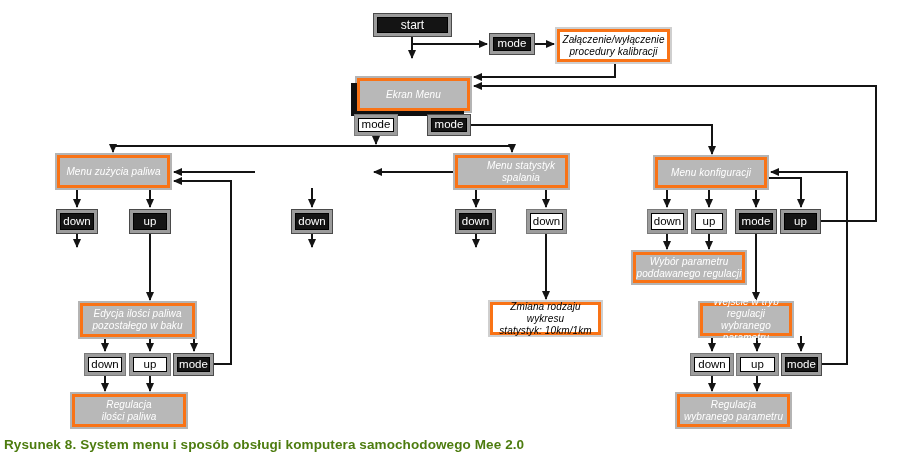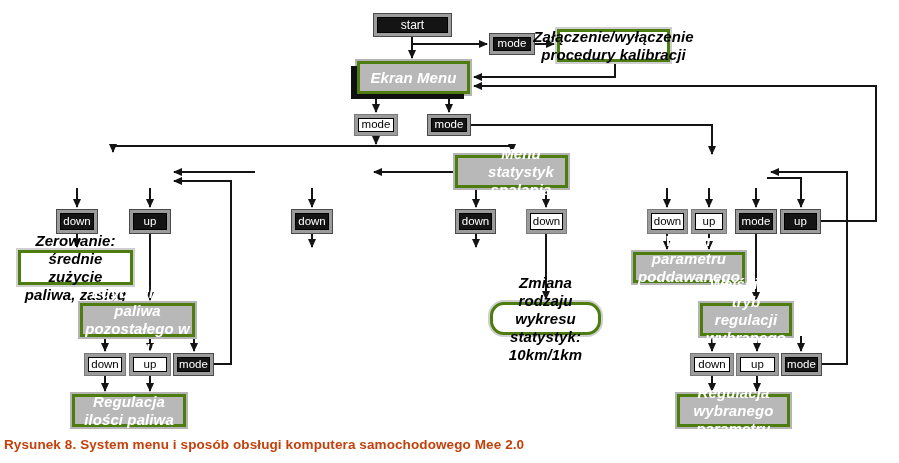--- a/index.html
+++ b/index.html
@@ -3,32 +3,32 @@
 <meta charset="utf-8">
 <style>
   html,body{margin:0;padding:0;background:#fff;}
   #stage{position:relative;width:899px;height:463px;background:#ffffff;overflow:hidden;
          font-family:"Liberation Sans",sans-serif;}
   #wires{position:absolute;left:0;top:0;width:899px;height:463px;}
 
   .node{position:absolute;display:flex;align-items:center;justify-content:center;
         text-align:center;box-sizing:border-box;white-space:pre-line;}
 
-  .box{border:3px solid #4d7c0f;font-style:italic;font-weight:700;font-size:15px;
+  .box{border:3px solid #f97316;font-style:italic;font-weight:400;font-size:10px;
        line-height:1.2;letter-spacing:.1px;}
   .box.gray{background:#b8b8b8;color:#ffffff;box-shadow:0 0 0 2px #b4b4b4;}
   .box.white{background:#ffffff;color:#000000;box-shadow:0 0 0 2px #cfcfcf;}
   .box.shadow3d{box-shadow:-6px 5px 0 0 #101010,0 0 0 2px #b4b4b4;}
 
   .btn{border:3px solid #9c9c9c;font-weight:400;font-size:11.5px;line-height:1;}
   .btn.bk{background:#141414;color:#ffffff;box-shadow:inset 0 0 0 1px #000,0 0 0 1px #4a4a4a;}
   .btn.wt{background:#ffffff;color:#000000;box-shadow:inset 0 0 0 1px #000,0 0 0 1px #7a7a7a;}
 
   .caption{position:absolute;left:4px;top:437px;font-weight:700;font-size:13.5px;
-           color:#c2410c;letter-spacing:.1px;}
+           color:#4d7c0f;letter-spacing:.1px;}
 </style>
 </head>
 <body>
 
 <div id="stage">
 
   <svg id="wires" viewBox="0 0 899 463" xmlns="http://www.w3.org/2000/svg">
     <defs>
       <marker id="arr" markerUnits="userSpaceOnUse" markerWidth="9" markerHeight="8" refX="8" refY="4" orient="auto">
         <path d="M0,0 L9,4 L0,8 z" fill="#141414"></path>
@@ -77,41 +77,41 @@
       <path d="M712,375 V391" marker-end="url(#arr)"></path>
       <path d="M757,375 V391" marker-end="url(#arr)"></path>
       <path d="M821,364 H847 V172 H771" marker-end="url(#arr)"></path>
     </g>
   </svg>
 
   <div class="node btn bk" style="left:374px;top:14px;width:77px;height:22px;font-size:12px;">start</div>
   <div class="node btn bk" style="left:490px;top:34px;width:44px;height:20px;">mode</div>
   <div class="node box white" style="left:557px;top:29px;width:113px;height:33px;">Załączenie/wyłączenie
 procedury kalibracji</div>
-  <div class="node box gray shadow3d" style="left:357px;top:61px;width:113px;height:33px;">Ekran Menu</div>
+  <div class="node box gray shadow3d" style="left:357px;top:78px;width:113px;height:33px;">Ekran Menu</div>
   <div class="node btn wt" style="left:355px;top:115px;width:42px;height:20px;">mode</div>
   <div class="node btn bk" style="left:428px;top:115px;width:42px;height:20px;">mode</div>
 
+  <div class="node box gray" style="left:57px;top:155px;width:113px;height:33px;">Menu zużycia paliwa</div>
   <div class="node box gray" style="left:455px;top:155px;width:113px;height:33px;padding-left:19px;">Menu statystyk spalania</div>
+  <div class="node box gray" style="left:655px;top:157px;width:112px;height:31px;">Menu konfiguracji</div>
 
   <div class="node btn bk" style="left:57px;top:210px;width:40px;height:23px;">down</div>
   <div class="node btn bk" style="left:130px;top:210px;width:40px;height:23px;">up</div>
   <div class="node btn bk" style="left:292px;top:210px;width:40px;height:23px;">down</div>
   <div class="node btn bk" style="left:456px;top:210px;width:39px;height:23px;">down</div>
   <div class="node btn wt" style="left:527px;top:210px;width:39px;height:23px;">down</div>
   <div class="node btn wt" style="left:648px;top:210px;width:39px;height:23px;">down</div>
   <div class="node btn wt" style="left:692px;top:210px;width:34px;height:23px;">up</div>
   <div class="node btn bk" style="left:736px;top:210px;width:40px;height:23px;">mode</div>
   <div class="node btn bk" style="left:781px;top:210px;width:39px;height:23px;">up</div>
 
-  <div class="node box white" style="left:18px;top:250px;width:115px;height:35px;">Zerowanie: średnie
-zużycie paliwa, zasięg</div>
   <div class="node box gray" style="left:633px;top:252px;width:112px;height:31px;">Wybór parametru
 poddawanego regulacji</div>
-  <div class="node box white" style="left:490px;top:302px;width:111px;height:33px;border-radius:14px;">Zmiana rodzaju wykresu
+  <div class="node box white" style="left:490px;top:302px;width:111px;height:33px;">Zmiana rodzaju wykresu
 statystyk: 10km/1km</div>
 
   <div class="node box gray" style="left:80px;top:303px;width:115px;height:34px;">Edycja ilości paliwa
 pozostałego w baku</div>
   <div class="node btn wt" style="left:85px;top:354px;width:40px;height:21px;">down</div>
   <div class="node btn wt" style="left:130px;top:354px;width:40px;height:21px;">up</div>
   <div class="node btn bk" style="left:174px;top:354px;width:39px;height:21px;">mode</div>
   <div class="node box gray" style="left:72px;top:394px;width:114px;height:33px;">Regulacja
 ilości paliwa</div>
 

